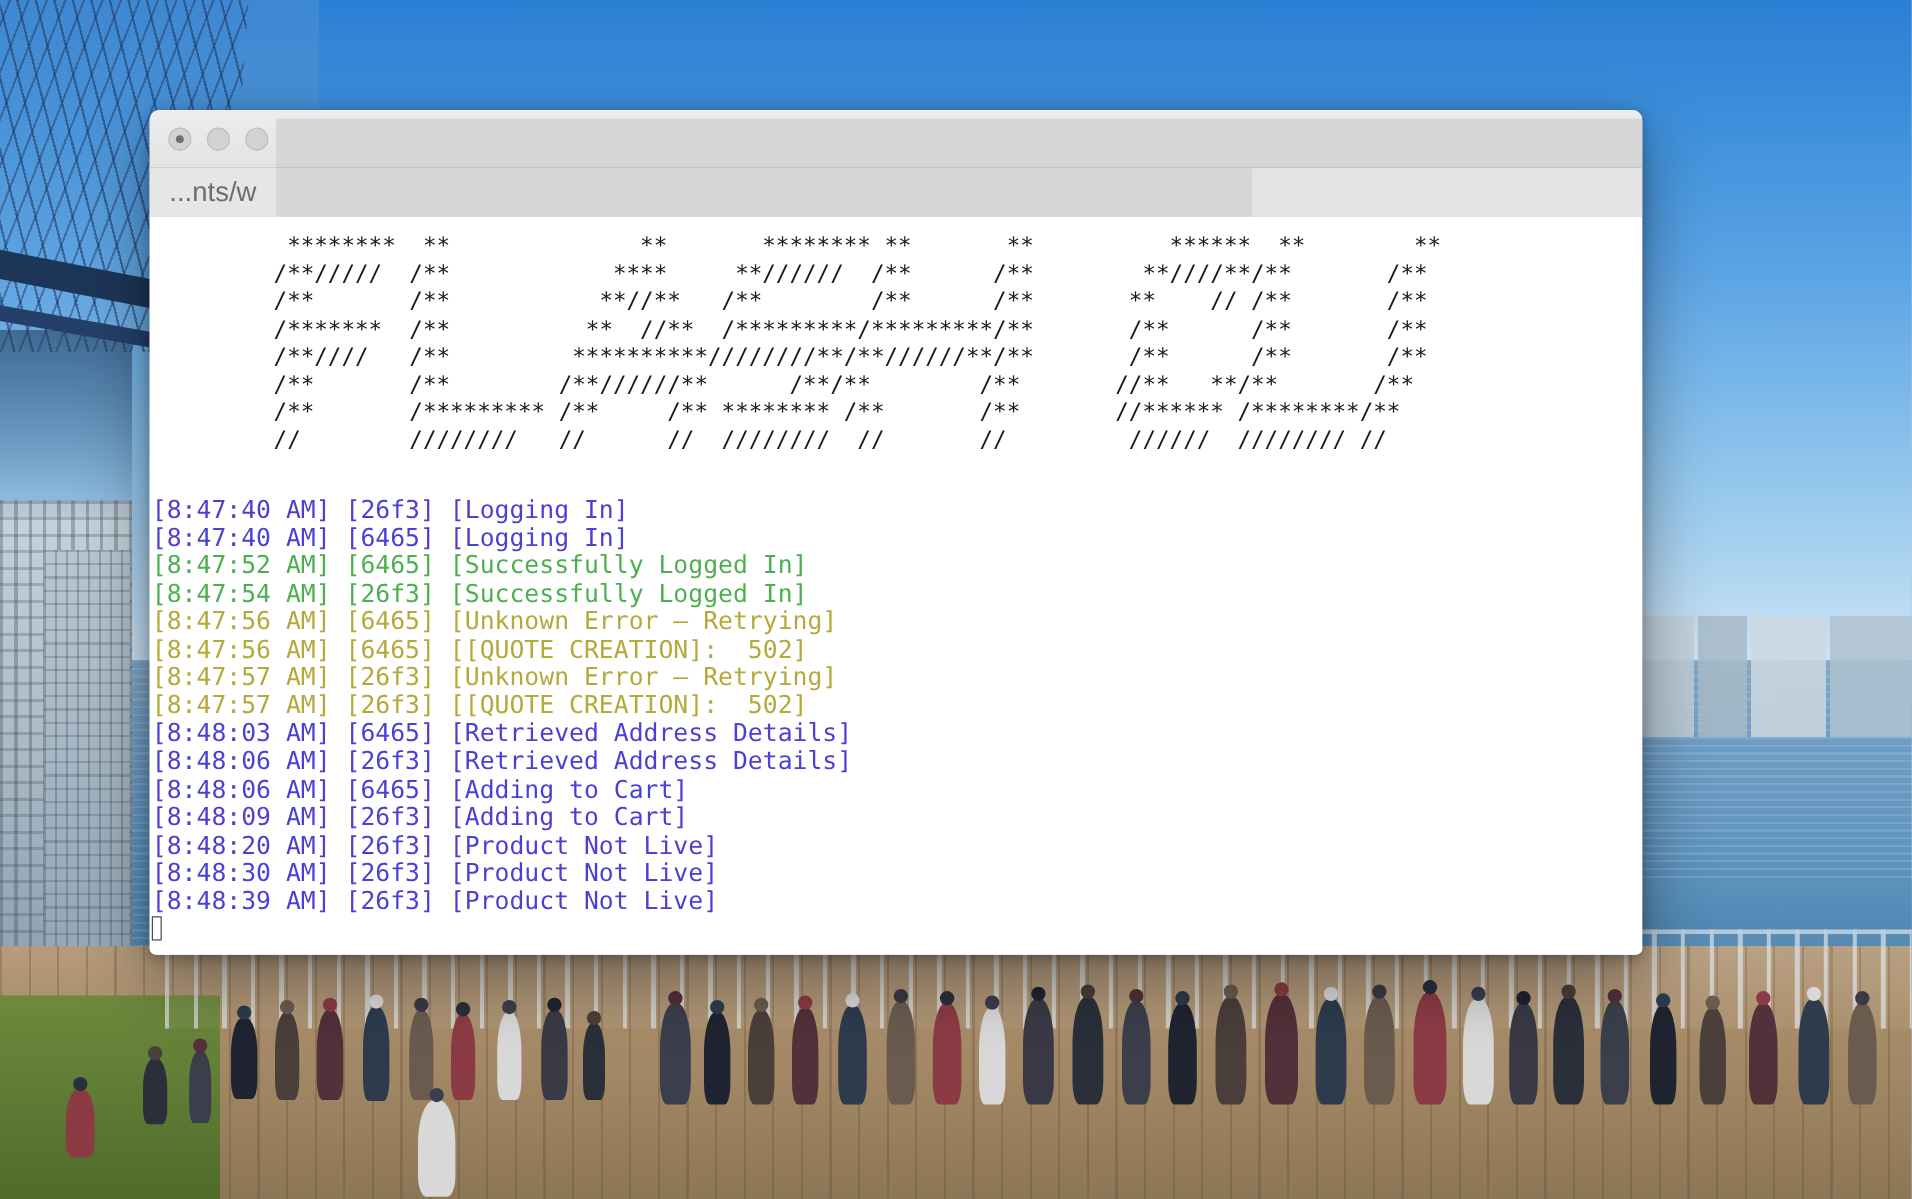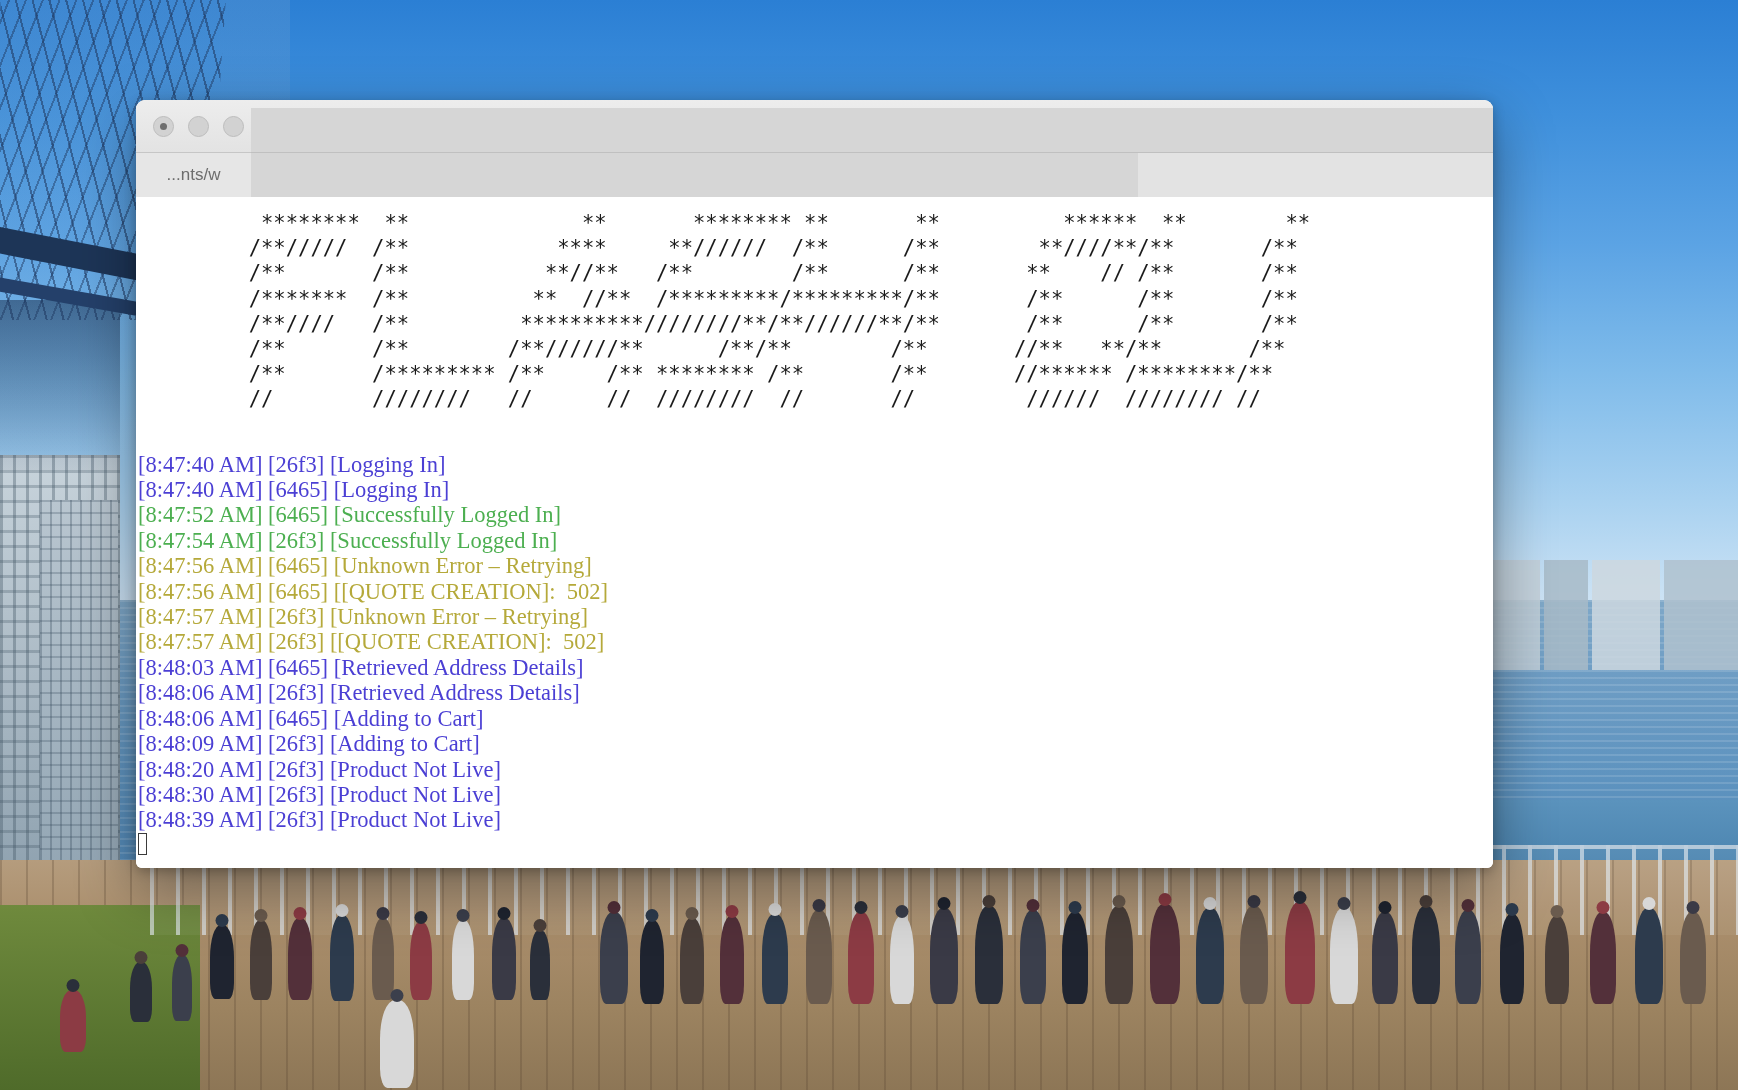--- a/index.html
+++ b/index.html
@@ -151,21 +151,21 @@
   }
   .dot .inner { width: 7px; height: 7px; border-radius:50%; background:#6f6f6f; }
   .tabstrip {
     position: absolute; left: 115px; right: 0; top: 8px; height: 45px;
     background: #d6d6d6;
   }
   .tabstrip .gapline {
     position:absolute; left:0; right:0; bottom:0; height:1px; background:#c0c0c0;
   }
   .tab-label {
-    font-size: 17px; color: #6d6d6d;
+    font-size: 25px; color: #6d6d6d;
     font-family: "Liberation Sans", sans-serif;
     white-space: nowrap; overflow: hidden;
   }
   .tabrow {
     position: relative;
     height: 44px;
     background: #d6d6d6;
   }
   .tabrow .active-tab-bg {
     position:absolute; left:0; top:0; width:115px; height:44px; background:#e6e6e6;
@@ -198,21 +198,21 @@
   }
   .loglist {
     margin: 0; padding: 0; list-style: none;
     font-family: "DejaVu Sans Mono", "Liberation Mono", monospace;
     font-size: 22.5px;
     line-height: 25.4px;
     white-space: pre;
     padding-left: 2px;
     margin-top: 39px;
   }
-  .loglist li { white-space: pre; font-family: Liberation Serif, serif; }
+  .loglist li { white-space: pre; }
   .cursor-line { padding-left: 2px; margin-top: 0px; }
   .cursor-box {
     display: inline-block;
     width: 9px; height: 22px;
     border: 1.6px solid #3b3b3b;
     vertical-align: -4px;
   }
 </style>
 </head>
 <body>

